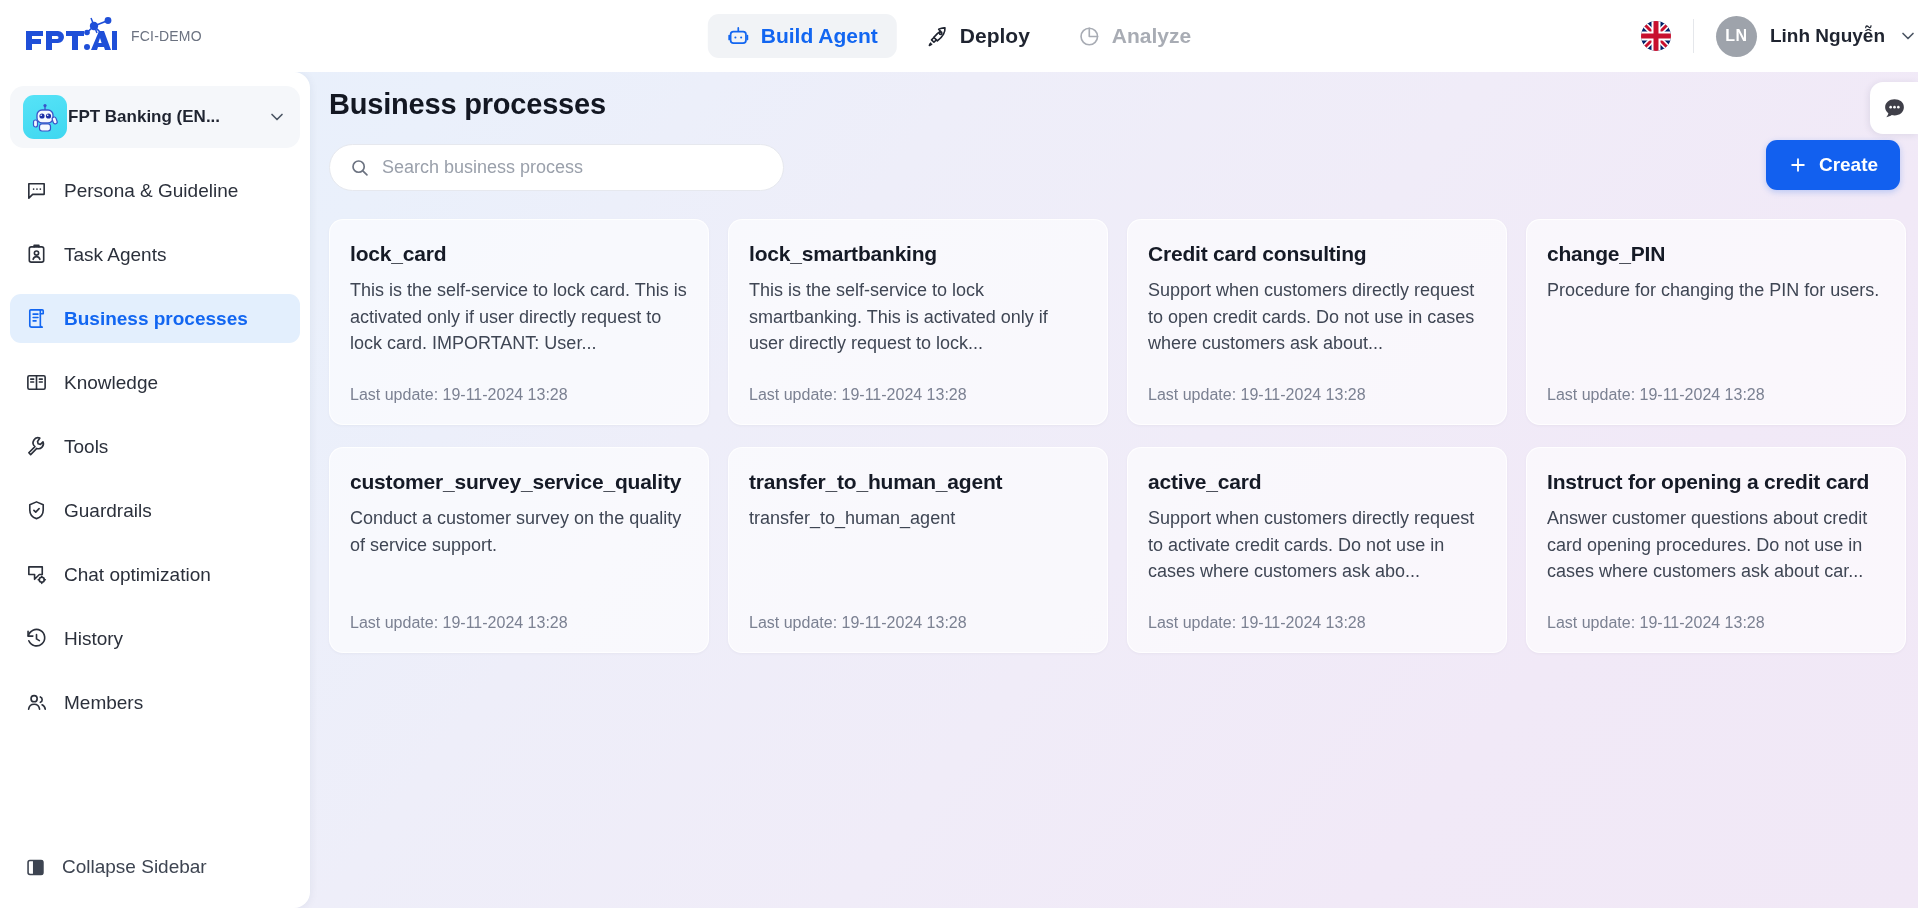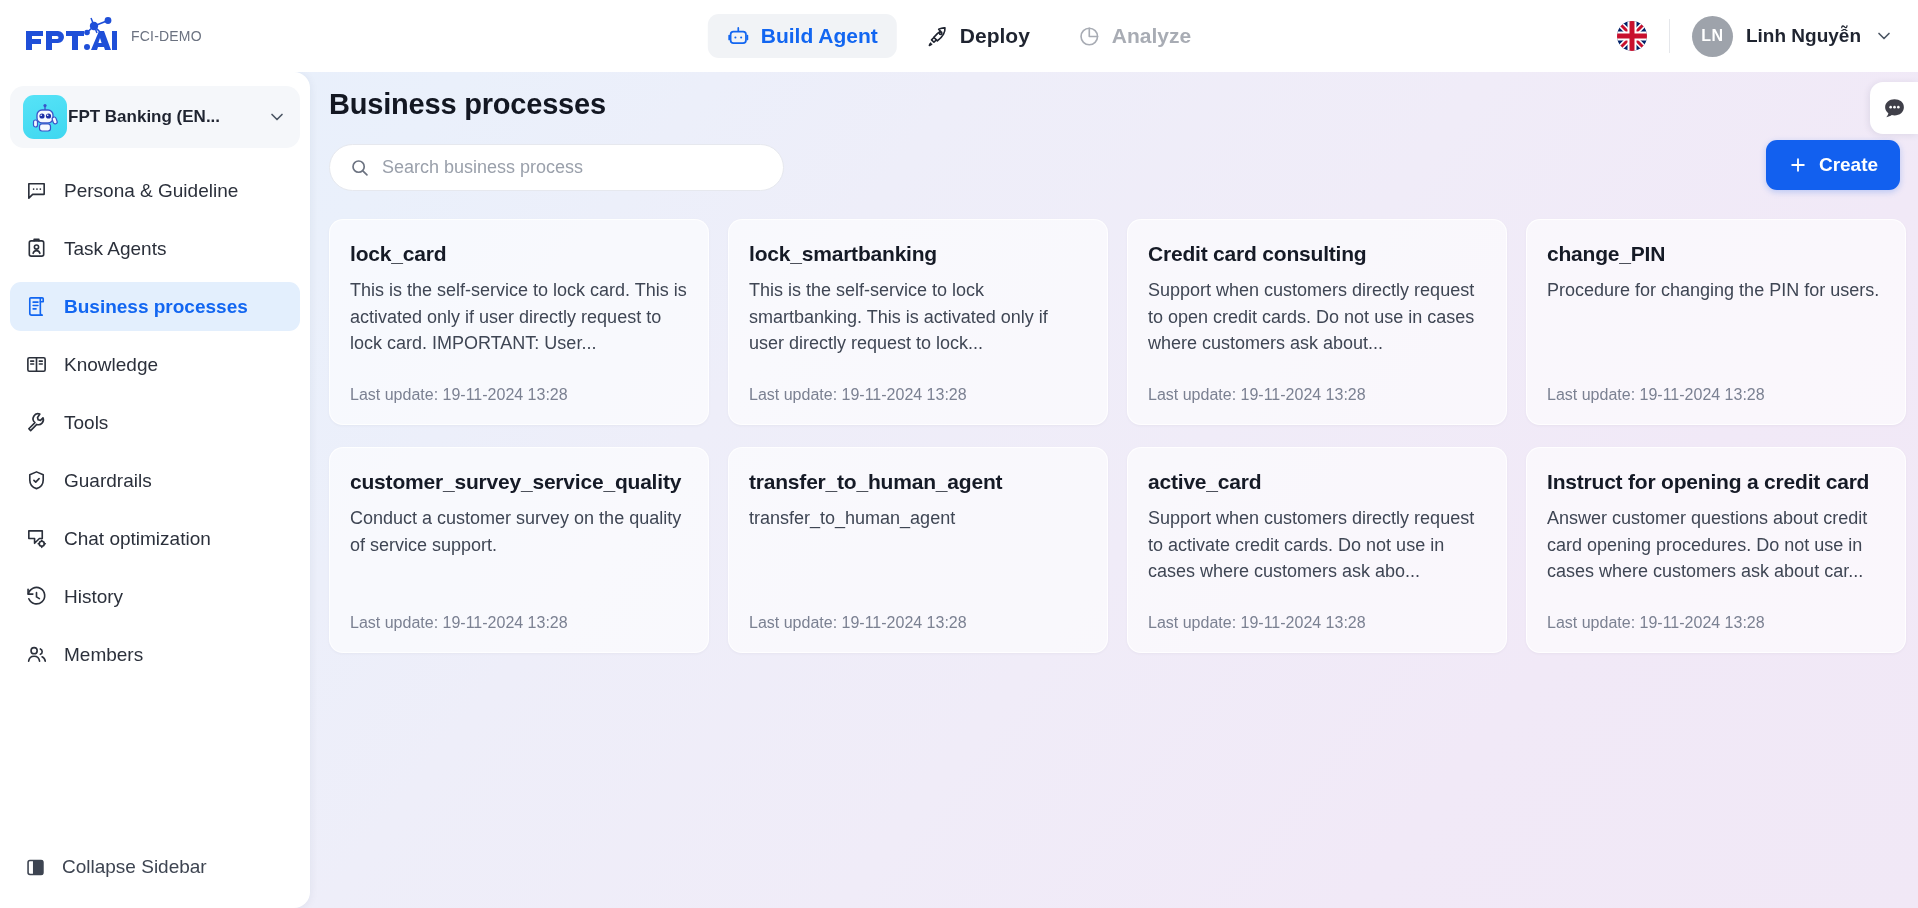--- a/index.html
+++ b/index.html
@@ -35,21 +35,21 @@
     padding: 10px 19px; border-radius: 11px;
     font-size: 21px; font-weight: bold; color: #1f2430;
     cursor: pointer; white-space: nowrap;
   }
   .tab.active { background: #f1f3f6; color: #1266f1; }
   .tab.disabled { color: #a8acb4; cursor: default; justify-content: flex-end; }
   .tab svg { display: block; flex: 0 0 auto; }
 
   .header-right {
     margin-left: auto; display: flex; align-items: center;
-    gap: 0; padding-right: 24px;
+    gap: 0; 
   }
   .flag {
     width: 30px; height: 30px; border-radius: 50%;
     overflow: hidden; position: relative; cursor: pointer;
     flex: 0 0 auto;
   }
   .hdivider { width: 1px; height: 34px; background: #e5e7eb; margin: 0 22px; }
   .user { display: flex; align-items: center; gap: 13px; cursor: pointer; }
   .avatar {
     width: 41px; height: 41px; border-radius: 50%;
@@ -97,21 +97,21 @@
     background: linear-gradient(160deg,#57e3f7 0%,#3ed7f0 100%);
     flex: 0 0 auto; position: relative; overflow: hidden;
     display: flex; align-items: center; justify-content: center;
   }
   .agent-name {
     font-size: 17px; font-weight: bold; color: #1f2430;
     white-space: nowrap; overflow: hidden; flex: 1 1 auto;
   }
   .agent-chev { color: #4b5563; flex: 0 0 auto; display: flex; }
 
-  .nav-list { margin-top: 10px; padding: 0 10px; display: flex; flex-direction: column; gap: 9px; }
+  .nav-list { margin-top: 10px; padding: 0 10px; display: flex; flex-direction: column; gap: 15px; }
   .nav-item {
     display: flex; align-items: center; gap: 16px;
     height: 49px; padding: 0 14px; border-radius: 11px;
     font-size: 19px; color: #2b303b; cursor: pointer;
   }
   .nav-item .ico { width: 24px; height: 24px; display: flex; align-items: center; justify-content: center; color: #2b303b; flex: 0 0 auto; }
   .nav-item.active { background: #e3effd; color: #1266f1; font-weight: bold; }
   .nav-item.active .ico { color: #1266f1; }
 
   .collapse {

